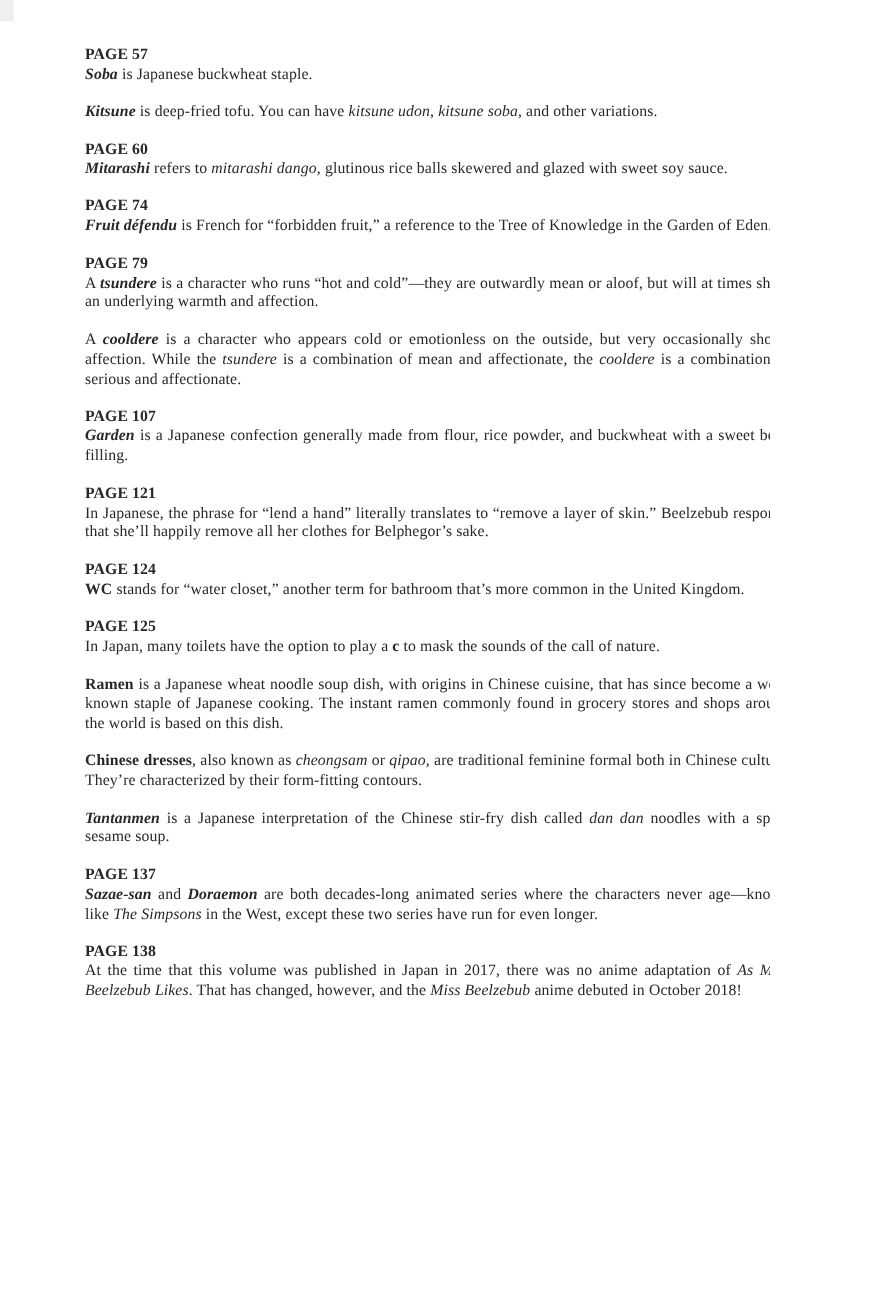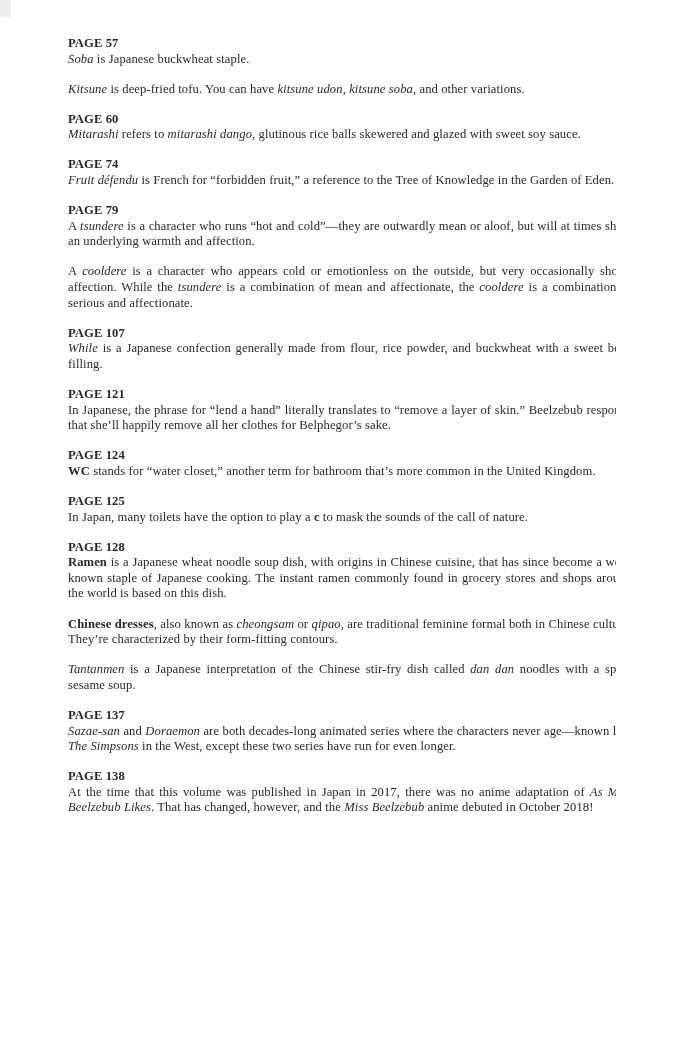--- a/index.html
+++ b/index.html
@@ -43,21 +43,21 @@
   .header {
     font-weight: bold;
     text-align: left;
   }
   .para {
     margin: 0;
     text-align: justify;
   }
   .seg-b  { font-weight: bold; }
   .seg-i  { font-style: italic; }
-  .seg-bi { font-weight: normal; font-style: italic; }
+  .seg-bi { font-weight: bold; font-style: italic; }
 </style>
 </head>
 <body>
 
 <div class="page" style="background: rgb(255, 255, 255);">
   <div class="scan-artifact" style="background: rgb(240, 239, 238);"></div>
   <main class="content" style="color: rgb(43, 40, 35);">
       <div class="block">
         <div class="header">PAGE 57</div>
         <p class="para"><span class="seg-bi">Soba</span><span> is Japanese buckwheat staple.</span></p>
@@ -75,36 +75,35 @@
       </div>
       <div class="block">
         <div class="header">PAGE 79</div>
         <p class="para"><span>A </span><span class="seg-bi">tsundere</span><span> is a character who runs “hot and cold”—they are outwardly mean or aloof, but will at times show an underlying warmth and affection.</span></p>
       </div>
       <div class="block">
         <p class="para"><span>A </span><span class="seg-bi">cooldere</span><span> is a character who appears cold or emotionless on the outside, but very occasionally shows affection. While the </span><span class="seg-i">tsundere</span><span> is a combination of mean and affectionate, the </span><span class="seg-i">cooldere</span><span> is a combination of serious and affectionate.</span></p>
       </div>
       <div class="block">
         <div class="header">PAGE 107</div>
-        <p class="para"><span class="seg-bi">While</span><span> is a Japanese confection generally made from flour, rice powder, and buckwheat with a sweet bean filling.</span></p>
+        <p class="para"><span class="seg-bi">Garden</span><span> is a Japanese confection generally made from flour, rice powder, and buckwheat with a sweet bean filling.</span></p>
       </div>
       <div class="block">
         <div class="header">PAGE 121</div>
         <p class="para"><span>In Japanese, the phrase for “lend a hand” literally translates to “remove a layer of skin.” Beelzebub responds that she’ll happily remove all her clothes for Belphegor’s sake.</span></p>
       </div>
       <div class="block">
         <div class="header">PAGE 124</div>
         <p class="para"><span class="seg-b">WC</span><span> stands for “water closet,” another term for bathroom that’s more common in the United Kingdom.</span></p>
       </div>
       <div class="block">
         <div class="header">PAGE 125</div>
         <p class="para"><span>In Japan, many toilets have the option to play a </span><span class="seg-b">c</span><span> to mask the sounds of the call of nature.</span></p>
       </div>
       <div class="block">
-        <div class="header">PAGE 128</div>
         <p class="para"><span class="seg-b">Ramen</span><span> is a Japanese wheat noodle soup dish, with origins in Chinese cuisine, that has since become a well-known staple of Japanese cooking. The instant ramen commonly found in grocery stores and shops around the world is based on this dish.</span></p>
       </div>
       <div class="block">
         <p class="para"><span class="seg-b">Chinese dresses</span><span>, also known as </span><span class="seg-i">cheongsam</span><span> or </span><span class="seg-i">qipao</span><span>, are traditional feminine formal both in Chinese culture. They’re characterized by their form-fitting contours.</span></p>
       </div>
       <div class="block">
         <p class="para"><span class="seg-bi">Tantanmen</span><span> is a Japanese interpretation of the Chinese stir-fry dish called </span><span class="seg-i">dan dan</span><span> noodles with a spicy sesame soup.</span></p>
       </div>
       <div class="block">
         <div class="header">PAGE 137</div>

